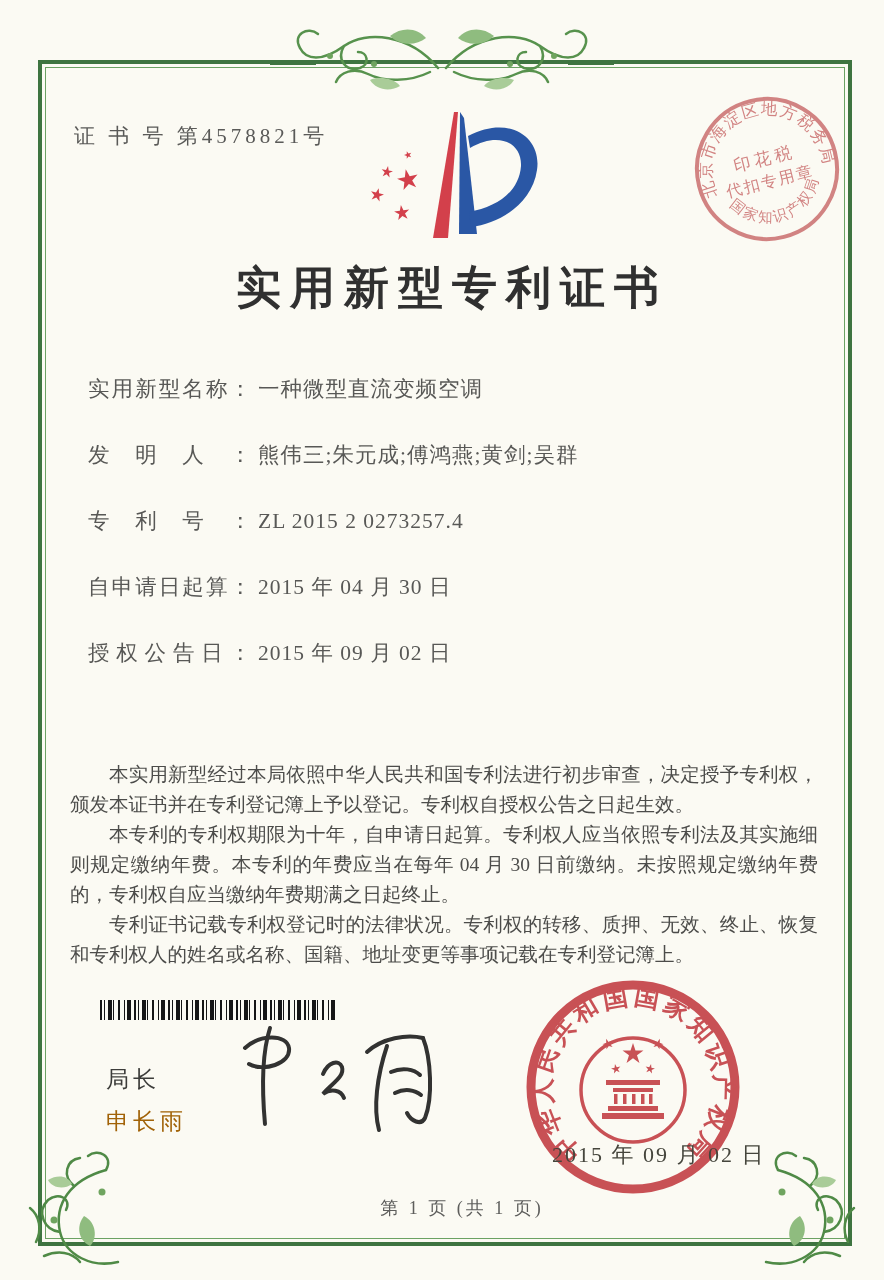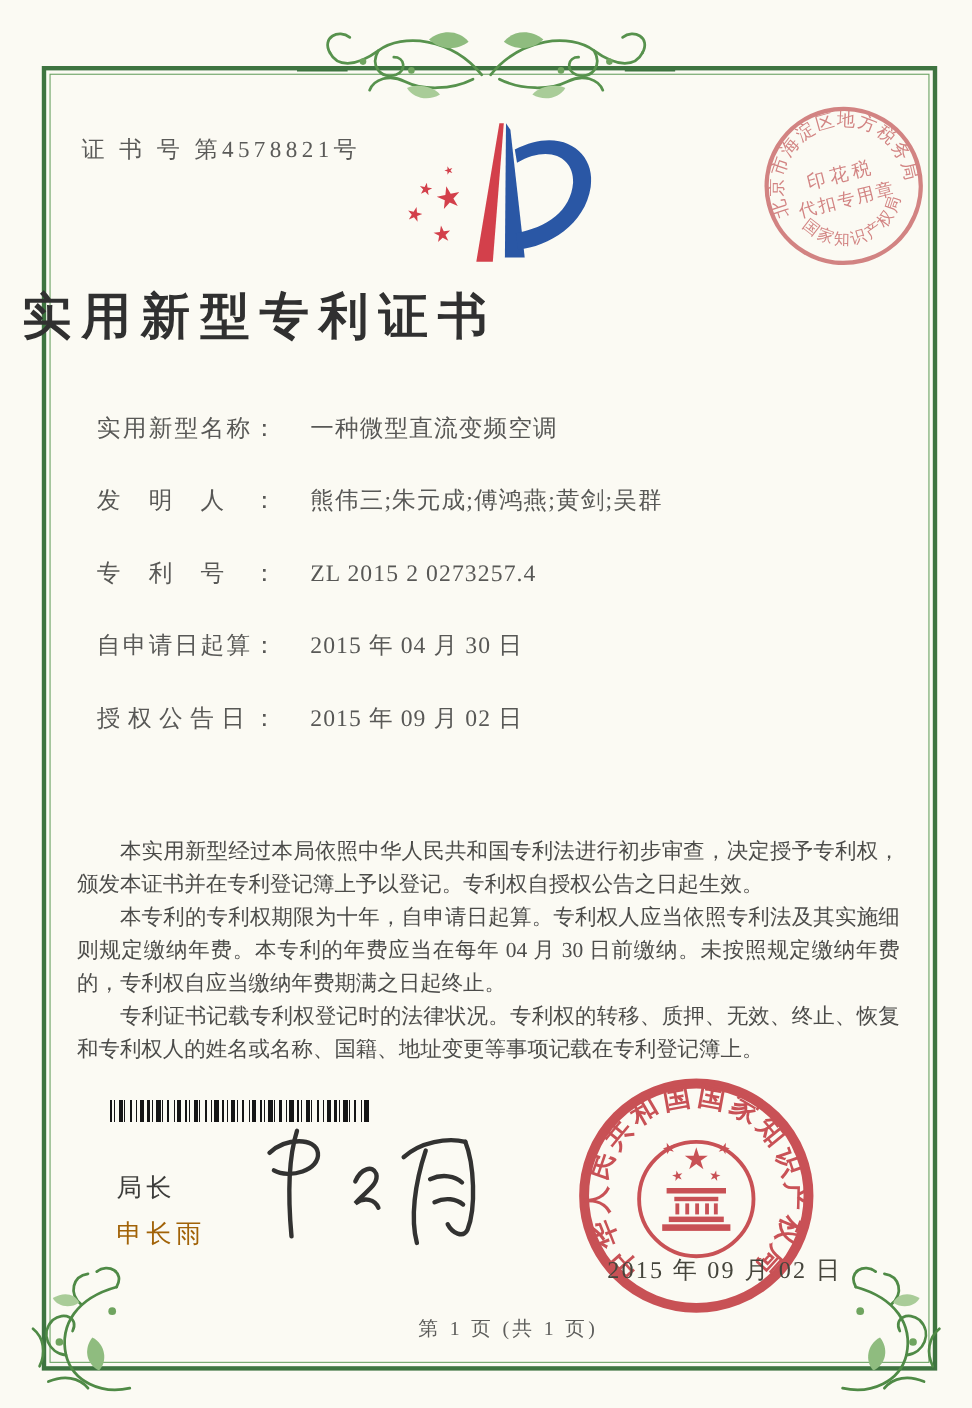--- a/index.html
+++ b/index.html
@@ -13,33 +13,33 @@
 
   .ornament{position:absolute;z-index:2;}
   #orn-top{left:270px;top:20px;}
   #orn-bl{left:14px;top:1146px;}
   #orn-br{left:750px;top:1146px;}
 
   
   .cert-no{position:absolute;left:74px;top:122px;font-size:21px;letter-spacing:4px;
            color:#5a5a58;z-index:3;}
   .logo{position:absolute;left:358px;top:106px;z-index:3;}
-  .title{position:absolute;left:0;right:0;top:258px;text-align:left;
+  .title{position:absolute;left:0;right:0;top:258px;text-align:center;
          font-size:45px;font-weight:bold;letter-spacing:9px;color:#303030;z-index:3;padding-left:20px;}
 
   .seal-tax{position:absolute;left:678px;top:80px;opacity:.82;
             transform:rotate(-14deg);z-index:4;}
 
   
   .fields{position:absolute;left:88px;top:378px;width:680px;display:flex;
           flex-direction:column;gap:43px;z-index:3;}
   .field-row{display:flex;font-size:21.5px;color:#585856;letter-spacing:1px;line-height:23px;align-items:flex-end;}
   .field-label{display:inline-block;width:164px;text-align:justify;text-align-last:justify;
                flex:0 0 164px;}
-  .field-value{flex:1;padding-left:6px;margin-left:24px;}
+  .field-value{flex:1;padding-left:6px;}
 
   
   .body-text{position:absolute;left:70px;top:760px;width:748px;z-index:3;
              font-size:19.5px;line-height:30px;color:#4c4c4a;text-align:justify;}
   .body-text p{margin:0;text-indent:2em;}
 
   
   .barcode{position:absolute;left:100px;top:1000px;width:238px;height:20px;z-index:3;
      background:repeating-linear-gradient(90deg,
        #161616 0 2px,#fbfaf3 2px 4px,#161616 4px 5px,#fbfaf3 5px 8px,

